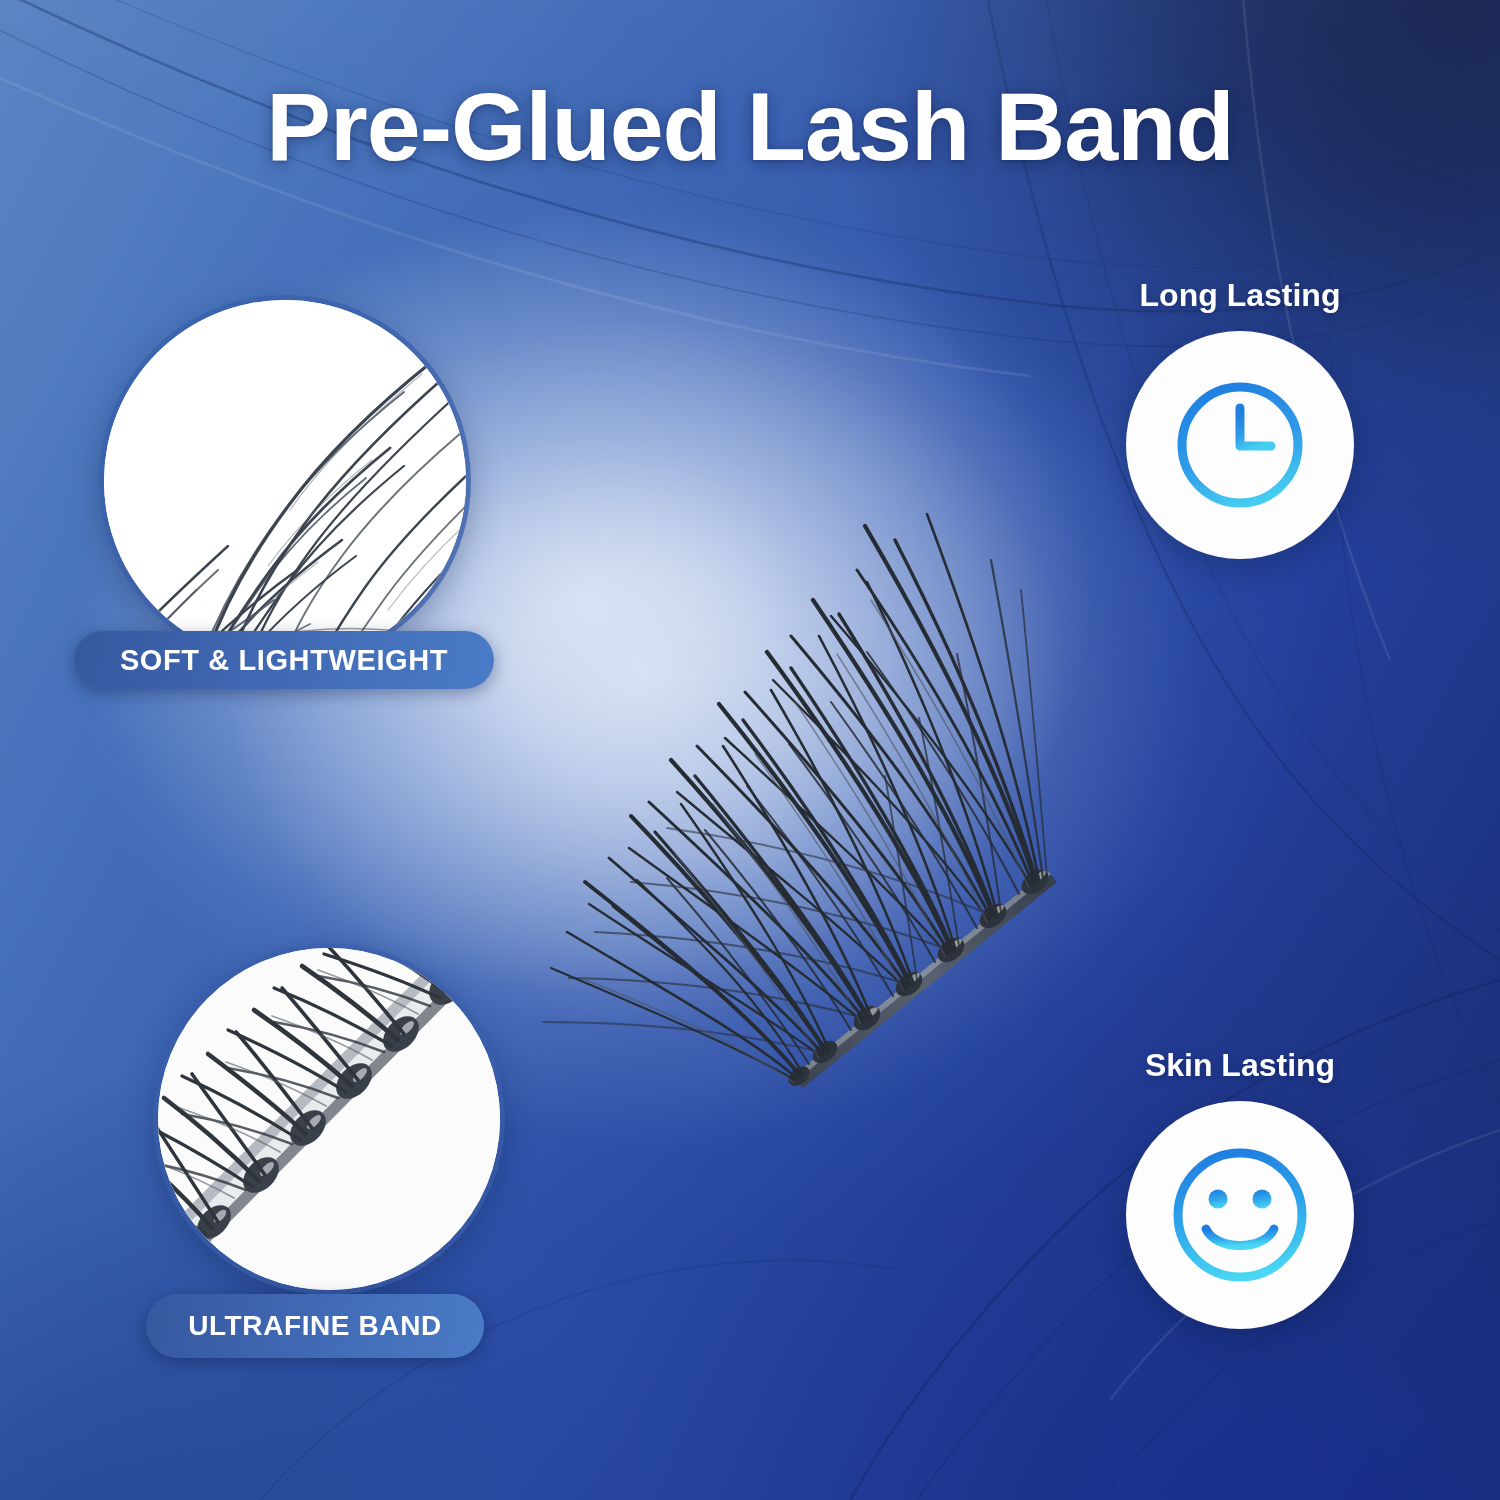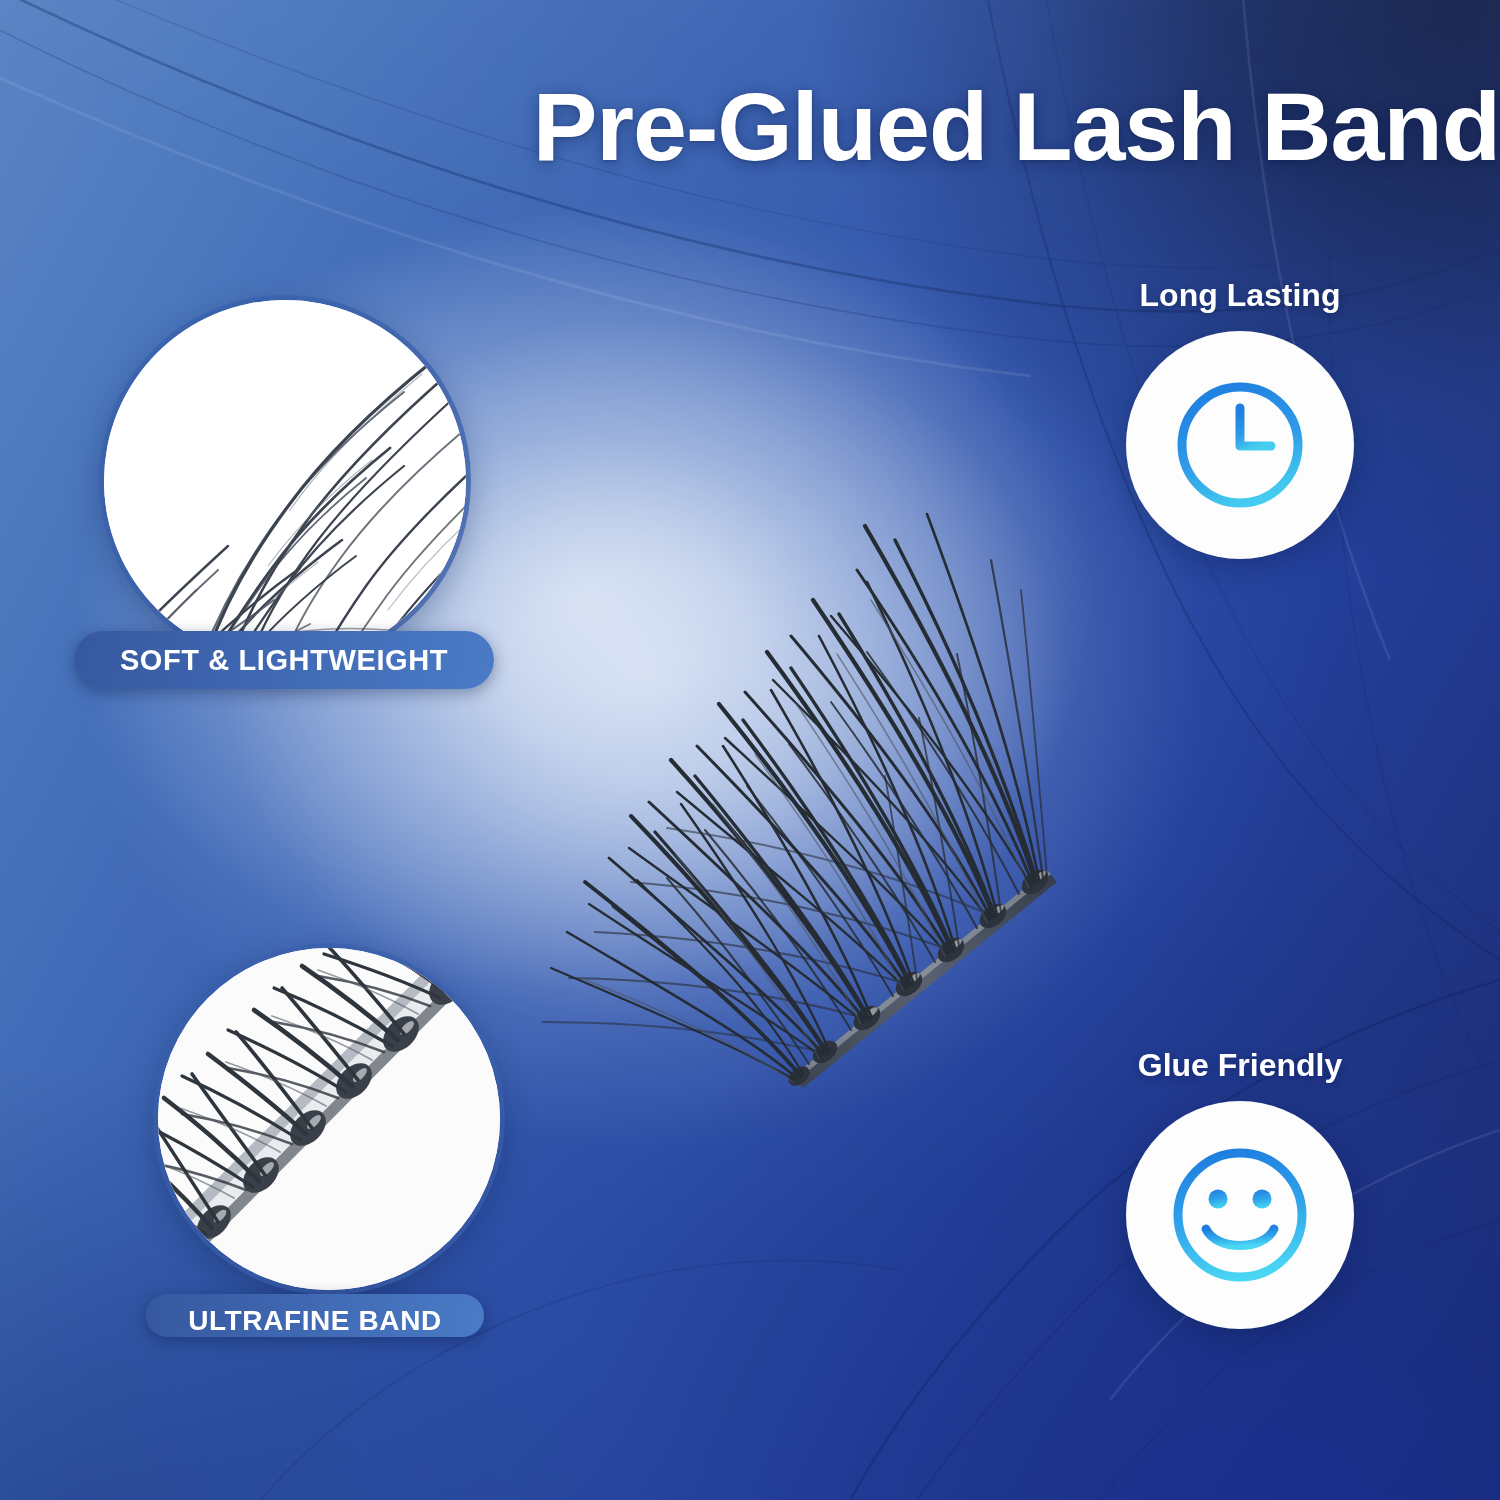--- a/index.html
+++ b/index.html
@@ -47,21 +47,21 @@
     position:absolute;bottom:0;left:0;width:46%;height:40%;
     background:radial-gradient(ellipse 100% 100% at 10% 112%,
       rgba(28,54,126,0.55) 0%,rgba(30,58,130,0.28) 46%,rgba(32,62,134,0) 84%);
   }
   .swooshes{position:absolute;inset:0;}
   .veil{position:absolute;inset:0;
     background:linear-gradient(200deg,rgba(255,255,255,0.05) 0%,rgba(255,255,255,0) 30%);}
 
   
   .title{
-    position:absolute;top:78px;left:0;width:1500px;text-align:right;
+    position:absolute;top:78px;left:0;width:1500px;text-align:center;
     font-size:97px;font-weight:bold;color:#ffffff;letter-spacing:-1px;
     line-height:1.02;
     text-shadow:0 3px 16px rgba(10,25,70,0.42), 0 1px 3px rgba(10,25,70,0.30);
     white-space:nowrap;
   }
 
   
   .inset{position:absolute;border-radius:50%;overflow:hidden;background:#ffffff;}
   .inset-1{left:104px;top:300px;width:362px;height:362px;
     box-shadow:0 0 0 5px rgba(58,96,172,0.75), 0 10px 34px rgba(8,22,60,0.35);}
@@ -71,21 +71,21 @@
 
   
   .pill{
     position:absolute;display:flex;align-items:center;justify-content:center;
     border-radius:999px;color:#fff;font-weight:bold;letter-spacing:0.6px;
     background:linear-gradient(100deg,#36589f 0%,#3f66b0 40%,#4a7bc6 100%);
     box-shadow:0 4px 16px rgba(8,22,60,0.36);
     white-space:nowrap;
   }
   .pill-1{left:74px;top:631px;width:420px;height:58px;font-size:29px;}
-  .pill-2{left:146px;top:1294px;width:338px;height:43px;font-size:28px;align-items:flex-end;}
+  .pill-2{left:146px;top:1294px;width:338px;height:64px;font-size:28px;}
 
   
   .feat{position:absolute;width:420px;left:1030px;text-align:center;}
   .feat-1{top:278px;}
   .feat-2{top:660px;}
   .feat-3{top:1048px;}
   .feat-title{
     font-size:32px;font-weight:bold;color:#ffffff;line-height:1.1;
     text-shadow:0 2px 10px rgba(8,22,60,0.40);white-space:nowrap;
   }
@@ -365,21 +365,21 @@
           </linearGradient>
         </defs>
         <circle cx="75" cy="75" r="58" fill="none" stroke="url(#gclock)" stroke-width="9"></circle>
         <path d="M75,38 L75,76 L106,76" fill="none" stroke="url(#gclock)" stroke-width="9" stroke-linecap="round" stroke-linejoin="round"></path>
       </svg>
     </div>
   </div>
 
 
   <div class="feat feat-3">
-    <div class="feat-title">Glue Friendly</div>
+    <div class="feat-title">Skin Lasting</div>
     <div class="feat-circle">
       <svg width="160" height="160" viewBox="0 0 160 160">
         <defs>
           <linearGradient id="gsmile" x1="0.35" y1="0" x2="0.55" y2="1">
             <stop offset="0" stop-color="#1f7fe0"></stop>
             <stop offset="0.5" stop-color="#2fa4ea"></stop>
             <stop offset="1" stop-color="#49d7f3"></stop>
           </linearGradient>
         </defs>
         <circle cx="80" cy="80" r="62" fill="none" stroke="url(#gsmile)" stroke-width="9"></circle>

